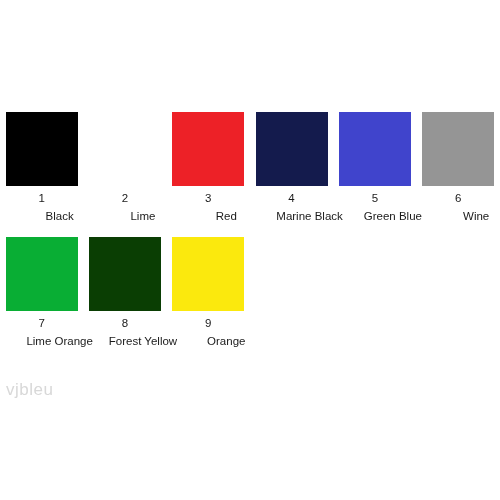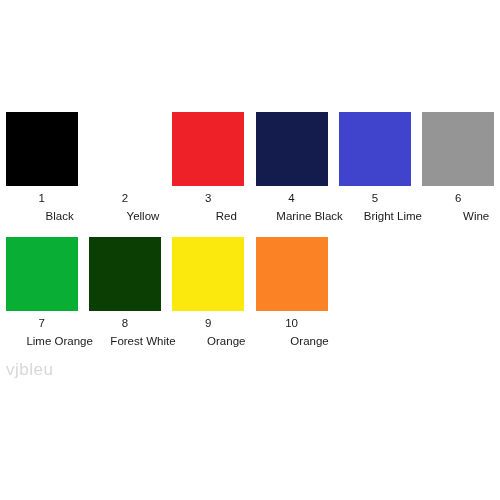--- a/index.html
+++ b/index.html
@@ -68,21 +68,21 @@
     line-height: 13px;
     color: #1a1a1a;
     text-align: center;
     white-space: nowrap;
     padding-left: 36px;
   }
 
   #watermark {
     position: absolute;
     left: 6px;
-    top: 360px;
+    top: 380px;
     font-size: 17px;
     letter-spacing: 0.5px;
     color: #d8d8d8;
     font-family: "Liberation Sans", sans-serif;
     user-select: none;
   }
 </style>
 </head>
 <body>
 
@@ -91,62 +91,57 @@
   <div class="swatch-grid">
     <div class="swatch-row">
         <div class="swatch-cell">
           <div class="swatch-chip" style="background: rgb(0, 0, 0);"></div>
           <div class="swatch-number">1</div>
           <div class="swatch-label">Black</div>
         </div>
         <div class="swatch-cell">
           <div class="swatch-chip" style="background: rgb(255, 255, 255);"></div>
           <div class="swatch-number">2</div>
-          <div class="swatch-label">Yellow</div>
+          <div class="swatch-label">Lime</div>
         </div>
         <div class="swatch-cell">
           <div class="swatch-chip" style="background: rgb(237, 33, 39);"></div>
           <div class="swatch-number">3</div>
           <div class="swatch-label">Red</div>
         </div>
         <div class="swatch-cell">
           <div class="swatch-chip" style="background: rgb(20, 27, 77);"></div>
           <div class="swatch-number">4</div>
           <div class="swatch-label">Marine Black</div>
         </div>
         <div class="swatch-cell">
           <div class="swatch-chip" style="background: rgb(64, 68, 204);"></div>
           <div class="swatch-number">5</div>
-          <div class="swatch-label">Bright Lime</div>
+          <div class="swatch-label">Green Blue</div>
         </div>
         <div class="swatch-cell">
           <div class="swatch-chip" style="background: rgb(149, 149, 149);"></div>
           <div class="swatch-number">6</div>
           <div class="swatch-label">Wine</div>
         </div>
       </div>
     <div class="swatch-row">
         <div class="swatch-cell">
           <div class="swatch-chip" style="background: rgb(9, 174, 52);"></div>
           <div class="swatch-number">7</div>
           <div class="swatch-label">Lime Orange</div>
         </div>
         <div class="swatch-cell">
           <div class="swatch-chip" style="background: rgb(10, 62, 3);"></div>
           <div class="swatch-number">8</div>
-          <div class="swatch-label">Forest White</div>
+          <div class="swatch-label">Forest Yellow</div>
         </div>
         <div class="swatch-cell">
           <div class="swatch-chip" style="background: rgb(251, 233, 13);"></div>
           <div class="swatch-number">9</div>
-          <div class="swatch-label">Orange</div>
-        </div>
-        <div class="swatch-cell">
-          <div class="swatch-chip" style="background: rgb(251, 131, 38);"></div>
-          <div class="swatch-number">10</div>
           <div class="swatch-label">Orange</div>
         </div>
       </div>
   </div>
 
   <div id="watermark">vjbleu</div>
 
 </div>
 
 </body></html>

